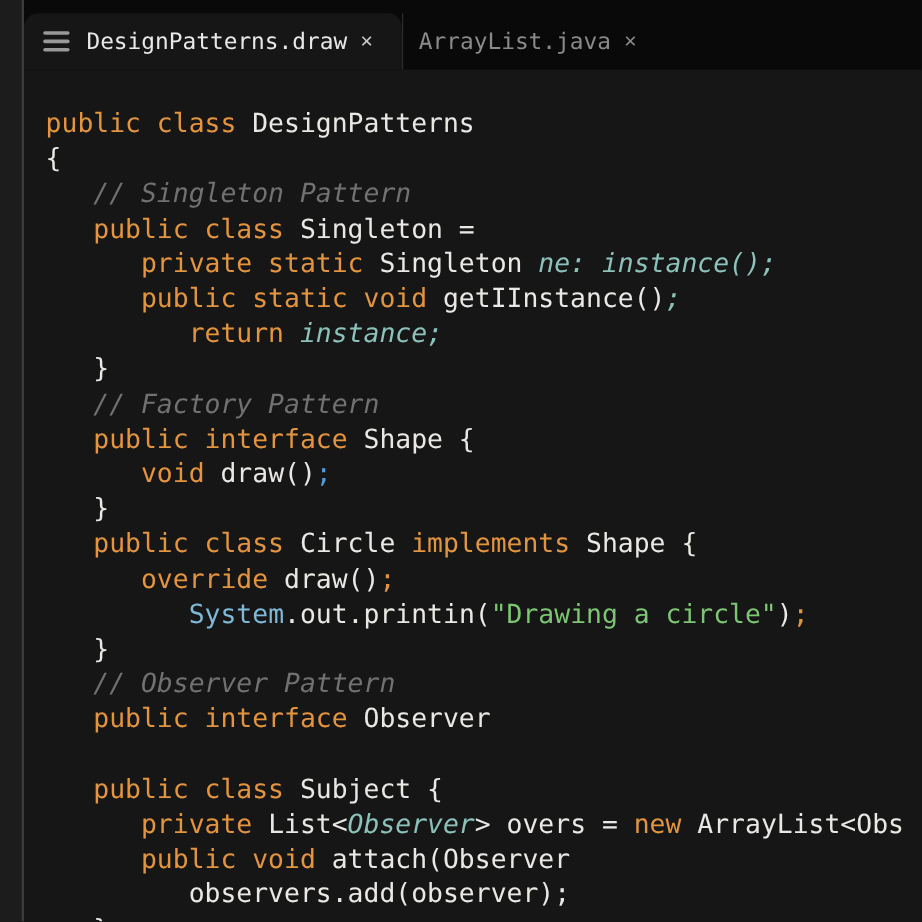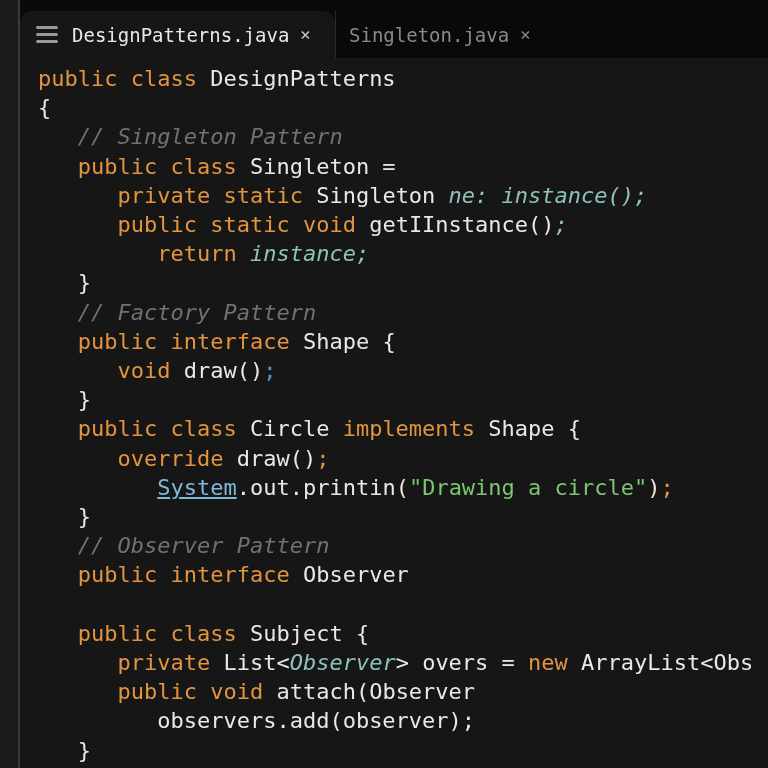--- a/index.html
+++ b/index.html
@@ -56,44 +56,45 @@
     margin-left:11px; font-size:17px; line-height:1;
   }
   .tab.active .close-x{color:#c9c9c9;}
   .tab.inactive .close-x{color:#8a8a8a;}
   .editor{
     flex:1; background:var(--editor_bg);
     padding:6px 0 0 18px;
     overflow:hidden;
     font-size:22px; line-height:29.2px;
     white-space:pre;
+    margin-top:25px;
   }
   .code-line{white-space:pre;}
   .tk-kw{color:var(--kw);}
   .tk-id{color:var(--id);}
   .tk-cm{color:var(--cm);font-style:italic;}
   .tk-tl{color:var(--tl);font-style:italic;}
   .tk-st{color:var(--st);}
   .tk-bl{color:var(--bl);}
-  .tk-sy{color:var(--sy);text-decoration:underline;}
+  .tk-sy{color:var(--sy);}
 </style>
 </head>
 <body>
 
 <div class="window">
   <div class="tabbar">
     <div class="tab active">
       <span class="hamburger">
           <i></i>
           <i></i>
           <i></i>
         </span>
-      <span class="tab-label">DesignPatterns.java</span>
+      <span class="tab-label">DesignPatterns.draw</span>
       <span class="close-x">✕</span>
     </div>
     <div class="tab-sep"></div>
     <div class="tab inactive">
-      <span class="tab-label">Singleton.java</span>
+      <span class="tab-label">ArrayList.java</span>
       <span class="close-x">✕</span>
     </div>
   </div>
   <div class="editor"><div class="code-line"><span class="tk-kw">public class </span><span class="tk-id">DesignPatterns</span></div><div class="code-line"><span class="tk-id">{</span></div><div class="code-line"><span class="tk-cm">   // Singleton Pattern</span></div><div class="code-line"><span class="tk-kw">   public class </span><span class="tk-id">Singleton =</span></div><div class="code-line"><span class="tk-kw">      private static </span><span class="tk-id">Singleton </span><span class="tk-tl">ne: instance();</span></div><div class="code-line"><span class="tk-kw">      public static void </span><span class="tk-id">getIInstance()</span><span class="tk-tl">;</span></div><div class="code-line"><span class="tk-kw">         return </span><span class="tk-tl">instance;</span></div><div class="code-line"><span class="tk-id">   }</span></div><div class="code-line"><span class="tk-cm">   // Factory Pattern</span></div><div class="code-line"><span class="tk-kw">   public interface </span><span class="tk-id">Shape {</span></div><div class="code-line"><span class="tk-kw">      void </span><span class="tk-id">draw()</span><span class="tk-bl">;</span></div><div class="code-line"><span class="tk-id">   }</span></div><div class="code-line"><span class="tk-kw">   public class </span><span class="tk-id">Circle </span><span class="tk-kw">implements </span><span class="tk-id">Shape {</span></div><div class="code-line"><span class="tk-kw">      override </span><span class="tk-id">draw()</span><span class="tk-kw">;</span></div><div class="code-line"><span class="tk-id">         </span><span class="tk-sy">System</span><span class="tk-id">.out.printin(</span><span class="tk-st">"Drawing a circle"</span><span class="tk-id">)</span><span class="tk-kw">;</span></div><div class="code-line"><span class="tk-id">   }</span></div><div class="code-line"><span class="tk-cm">   // Observer Pattern</span></div><div class="code-line"><span class="tk-kw">   public interface </span><span class="tk-id">Observer</span></div><div class="code-line">&nbsp;</div><div class="code-line"><span class="tk-kw">   public class </span><span class="tk-id">Subject {</span></div><div class="code-line"><span class="tk-kw">      private </span><span class="tk-id">List&lt;</span><span class="tk-tl">Observer</span><span class="tk-id">&gt; overs = </span><span class="tk-kw">new</span><span class="tk-id"> ArrayList&lt;Obs</span></div><div class="code-line"><span class="tk-kw">      public void </span><span class="tk-id">attach(Observer</span></div><div class="code-line"><span class="tk-id">         observers.add(observer);</span></div><div class="code-line"><span class="tk-id">   }</span></div></div>
 </div>
 
 </body></html>

